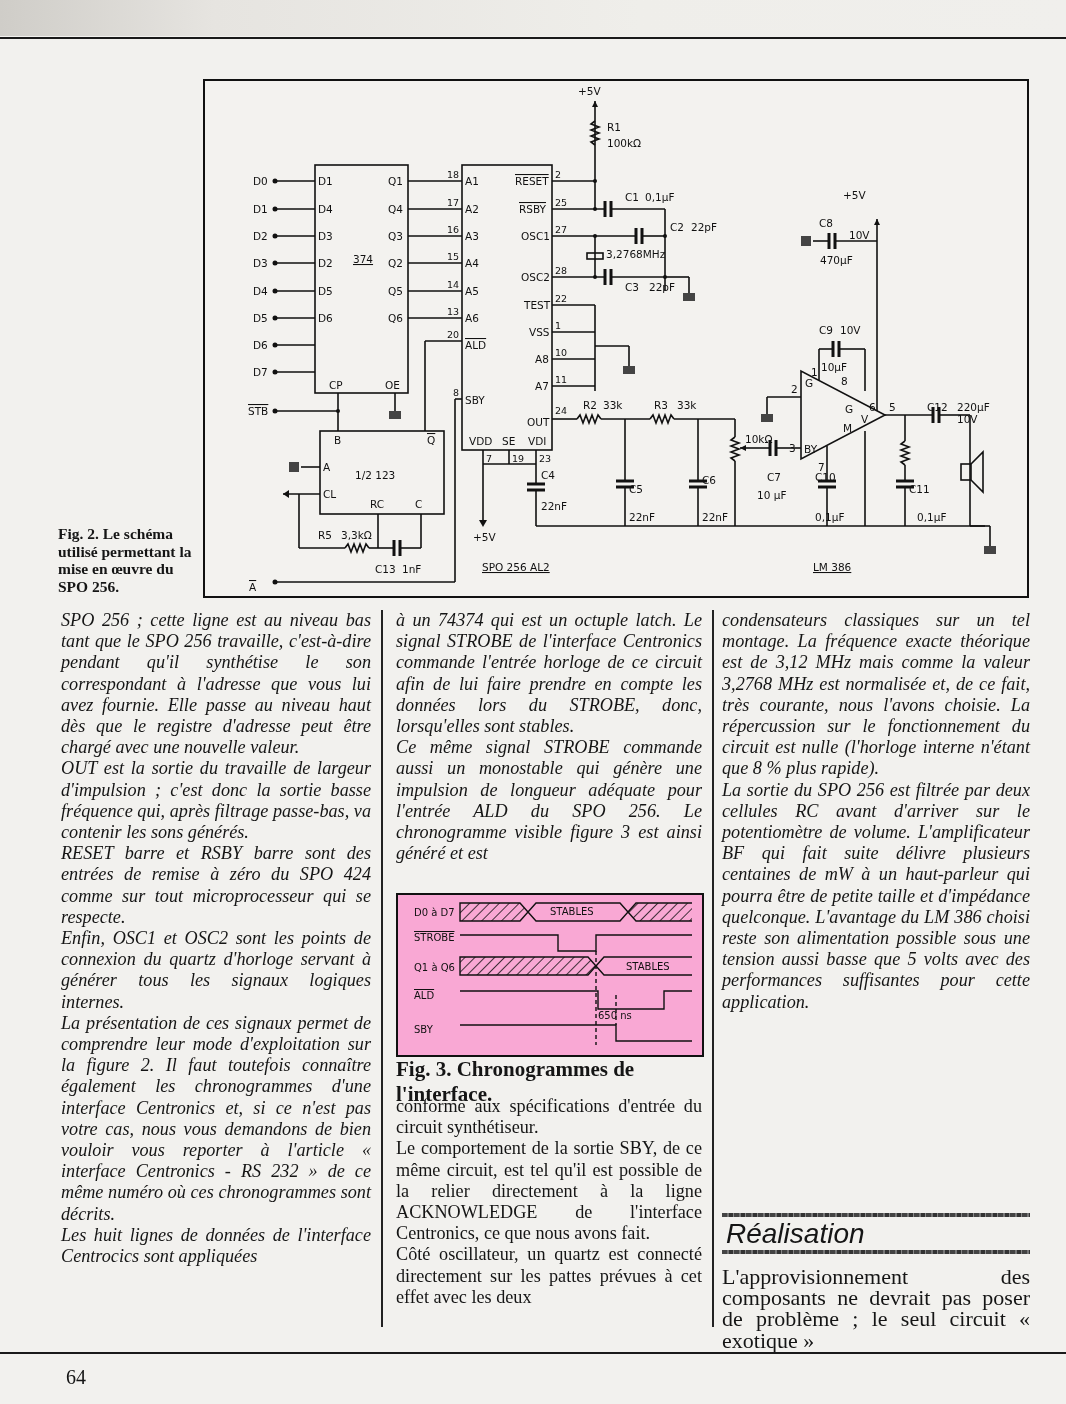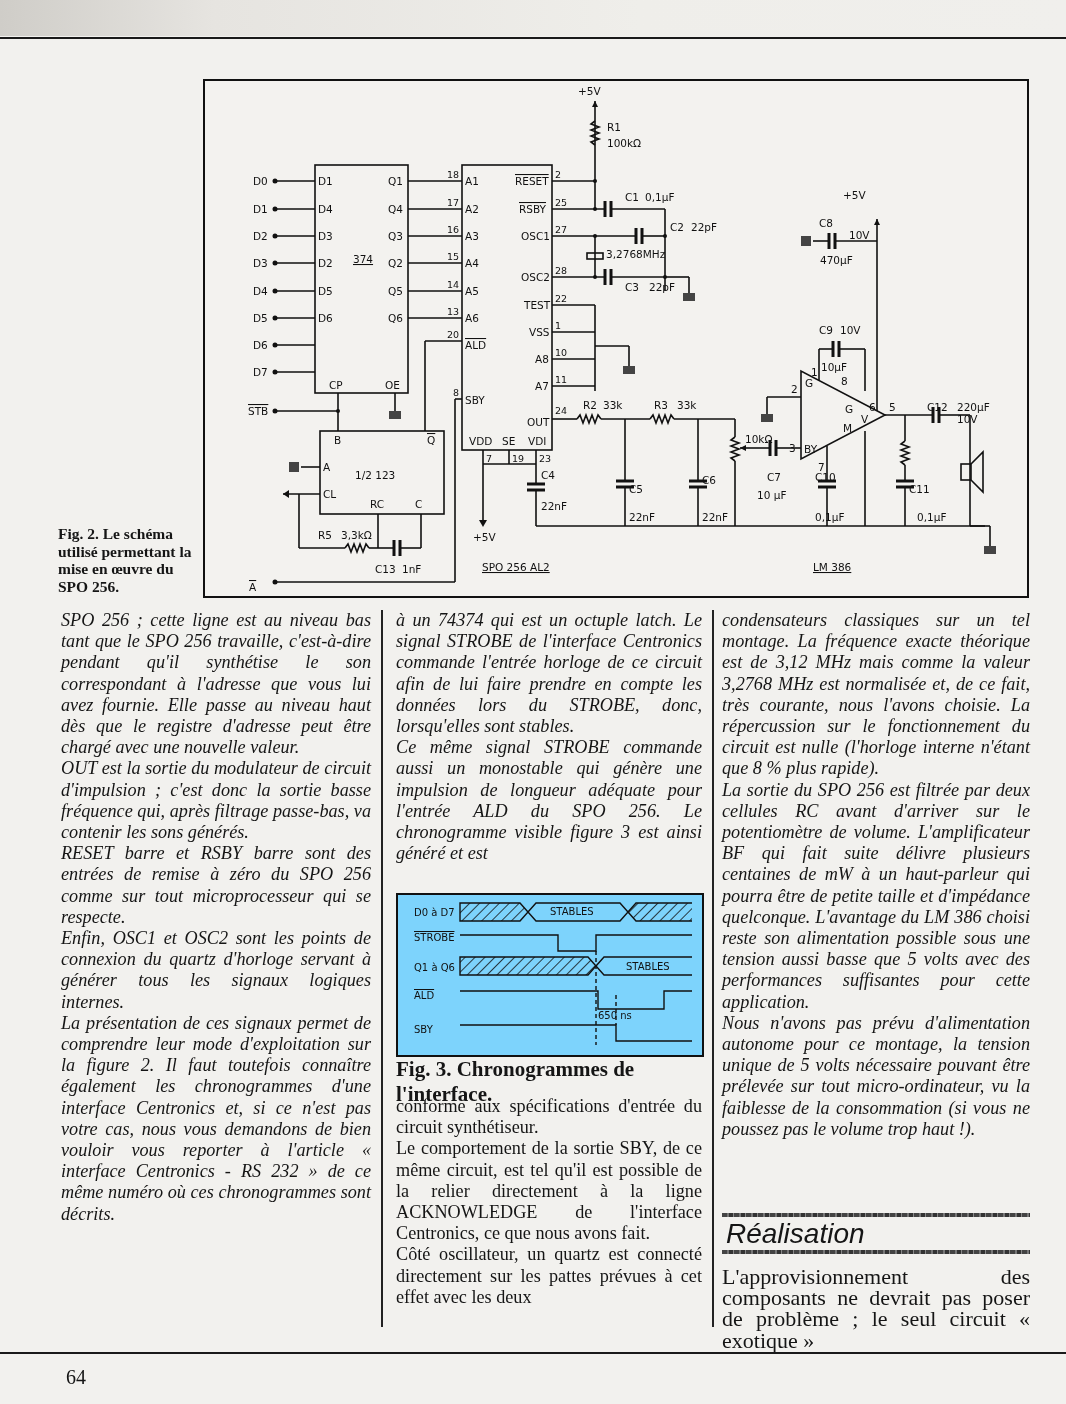--- a/index.html
+++ b/index.html
@@ -10,21 +10,21 @@
   #fig2 svg{position:absolute;left:0;top:0;}
   .sch{font-family:"DejaVu Sans","Liberation Sans",sans-serif;font-size:10.5px;fill:#111;}
   .sch-sm{font-family:"DejaVu Sans","Liberation Sans",sans-serif;font-size:9.5px;fill:#111;}
   #fig2cap{position:absolute;left:58px;top:525px;width:142px;font-weight:bold;font-size:15.5px;line-height:17.5px;}
   .col{position:absolute;top:610px;font-size:18.2px;line-height:21.2px;text-align:justify;}
   .col p{margin:0;font-style:italic;}
   #c1{left:61px;width:310px;}
   #c2{left:396px;width:306px;}
   #c3{left:722px;width:308px;}
   .vline{position:absolute;width:2px;background:#222;}
-  #fig3{position:absolute;left:396px;top:893px;width:304px;height:160px;border:2px solid #111;background:#7dd3fc;}
+  #fig3{position:absolute;left:396px;top:893px;width:304px;height:160px;border:2px solid #111;background:#f9a8d4;}
   .tl{font-family:"DejaVu Sans","Liberation Sans",sans-serif;font-size:10px;fill:#111;}
   #fig3cap{position:absolute;left:396px;top:1057px;width:306px;font-weight:bold;font-size:21px;}
   #c2b{position:absolute;left:396px;top:1096px;width:306px;font-size:18.2px;line-height:21.2px;text-align:justify;}
   #c2b p{margin:0;}
   #c3b{position:absolute;left:722px;top:1266px;width:308px;font-size:22px;line-height:21.2px;text-align:justify;}
   #c3b p{margin:0;}
   .hbar{position:absolute;left:722px;width:308px;height:4px;background:repeating-linear-gradient(90deg,#444 0 5px,#777 5px 7px,#333 7px 11px,#888 11px 12px);}
   #sect{position:absolute;left:726px;top:1218px;font-family:"Liberation Sans","DejaVu Sans",sans-serif;font-style:italic;font-size:28px;}
   #pagenum{position:absolute;left:66px;top:1366px;font-size:20px;}
 </style>
@@ -353,24 +353,25 @@
     <text x="752" y="330">220µF</text>
     <text x="752" y="342">10V</text>
     <text x="608" y="490" text-decoration="underline">LM 386</text>
   </g>
 </svg>
 </div>
 <div id="fig2cap">Fig. 2. Le schéma utilisé permettant la mise en œuvre du SPO 256.</div>
 
 <div id="c1" class="col">
   <p>SPO 256 ; cette ligne est au niveau bas tant que le SPO 256 travaille, c'est-à-dire pendant qu'il synthétise le son correspondant à l'adresse que vous lui avez fournie. Elle passe au niveau haut dès que le registre d'adresse peut être chargé avec une nouvelle valeur.</p>
-  <p>OUT est la sortie du modulateur de circuit d'impulsion ; c'est donc la sortie basse fréquence qui, après filtrage passe-bas, va contenir les sons générés.</p>
-  <p>RESET barre et RSBY barre sont des entrées de remise à zéro du SPO 256 comme sur tout microprocesseur qui se respecte.</p>
+  <p>OUT est la sortie du travaille de largeur d'impulsion ; c'est donc la sortie basse fréquence qui, après filtrage passe-bas, va contenir les sons générés.</p>
+  <p>RESET barre et RSBY barre sont des entrées de remise à zéro du SPO 424 comme sur tout microprocesseur qui se respecte.</p>
   <p>Enfin, OSC1 et OSC2 sont les points de connexion du quartz d'horloge servant à générer tous les signaux logiques internes.</p>
   <p>La présentation de ces signaux permet de comprendre leur mode d'exploitation sur la figure 2. Il faut toutefois connaître également les chronogrammes d'une interface Centronics et, si ce n'est pas votre cas, nous vous demandons de bien vouloir vous reporter à l'article « interface Centronics - RS 232 » de ce même numéro où ces chronogrammes sont décrits.</p>
+  <p>Les huit lignes de données de l'interface Centrocics sont appliquées</p>
 </div>
 <div class="vline" style="left:381px;top:610px;height:717px;"></div>
 
 <div id="c2" class="col">
   <p>à un 74374 qui est un octuple latch. Le signal STROBE de l'interface Centronics commande l'entrée horloge de ce circuit afin de lui faire prendre en compte les données lors du STROBE, donc, lorsqu'elles sont stables.</p>
   <p>Ce même signal STROBE commande aussi un monostable qui génère une impulsion de longueur adéquate pour l'entrée ALD du SPO 256. Le chronogramme visible figure 3 est ainsi généré et est</p>
 </div>
 <div id="fig3">
 <svg width="304" height="160" viewBox="0 0 304 160" stroke="#111" stroke-width="1.4" fill="none">
   <defs>
@@ -405,21 +406,20 @@
 <div id="c2b">
   <p>conforme aux spécifications d'entrée du circuit synthétiseur.</p>
   <p>Le comportement de la sortie SBY, de ce même circuit, est tel qu'il est possible de la relier directement à la ligne ACKNOWLEDGE de l'interface Centronics, ce que nous avons fait.</p>
   <p>Côté oscillateur, un quartz est connecté directement sur les pattes prévues à cet effet avec les deux</p>
 </div>
 <div class="vline" style="left:712px;top:610px;height:717px;"></div>
 
 <div id="c3" class="col">
   <p>condensateurs classiques sur un tel montage. La fréquence exacte théorique est de 3,12 MHz mais comme la valeur 3,2768 MHz est normalisée et, de ce fait, très courante, nous l'avons choisie. La répercussion sur le fonctionnement du circuit est nulle (l'horloge interne n'étant que 8 % plus rapide).</p>
   <p>La sortie du SPO 256 est filtrée par deux cellules RC avant d'arriver sur le potentiomètre de volume. L'amplificateur BF qui fait suite délivre plusieurs centaines de mW à un haut-parleur qui pourra être de petite taille et d'impédance quelconque. L'avantage du LM 386 choisi reste son alimentation possible sous une tension aussi basse que 5 volts avec des performances suffisantes pour cette application.</p>
-  <p>Nous n'avons pas prévu d'alimentation autonome pour ce montage, la tension unique de 5 volts nécessaire pouvant être prélevée sur tout micro-ordinateur, vu la faiblesse de la consommation (si vous ne poussez pas le volume trop haut !).</p>
 </div>
 <div class="hbar" style="top:1213px;"></div>
 <div id="sect">Réalisation</div>
 <div class="hbar" style="top:1250px;"></div>
 <div id="c3b">
   <p>L'approvisionnement des composants ne devrait pas poser de problème ; le seul circuit « exotique »</p>
 </div>
 
 <div class="rule" style="top:1352px;height:2px;"></div>
 <div id="pagenum">64</div>

